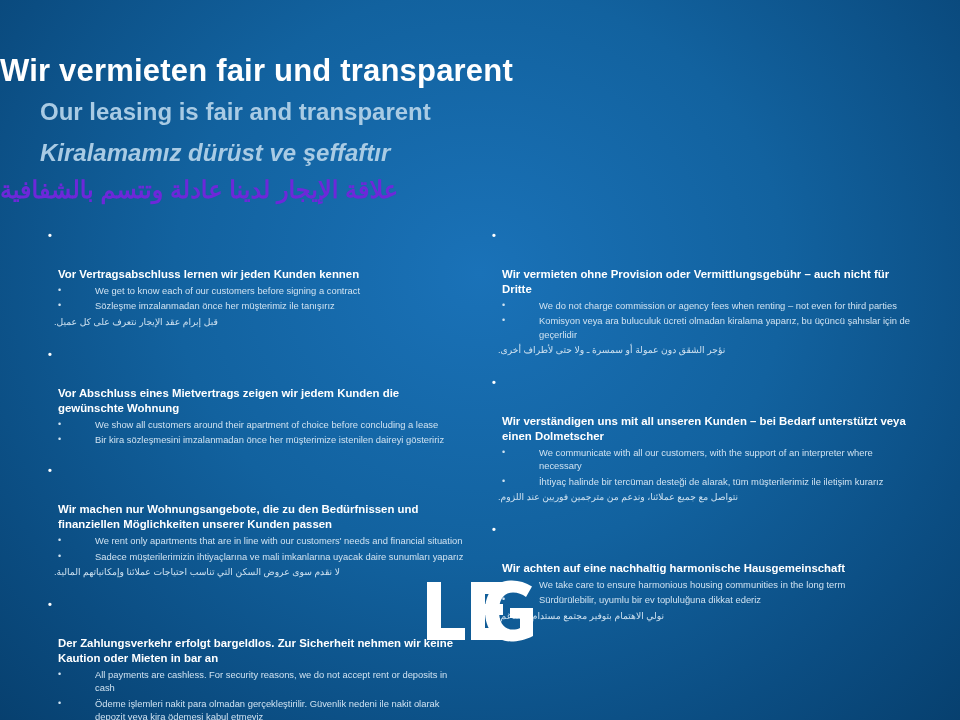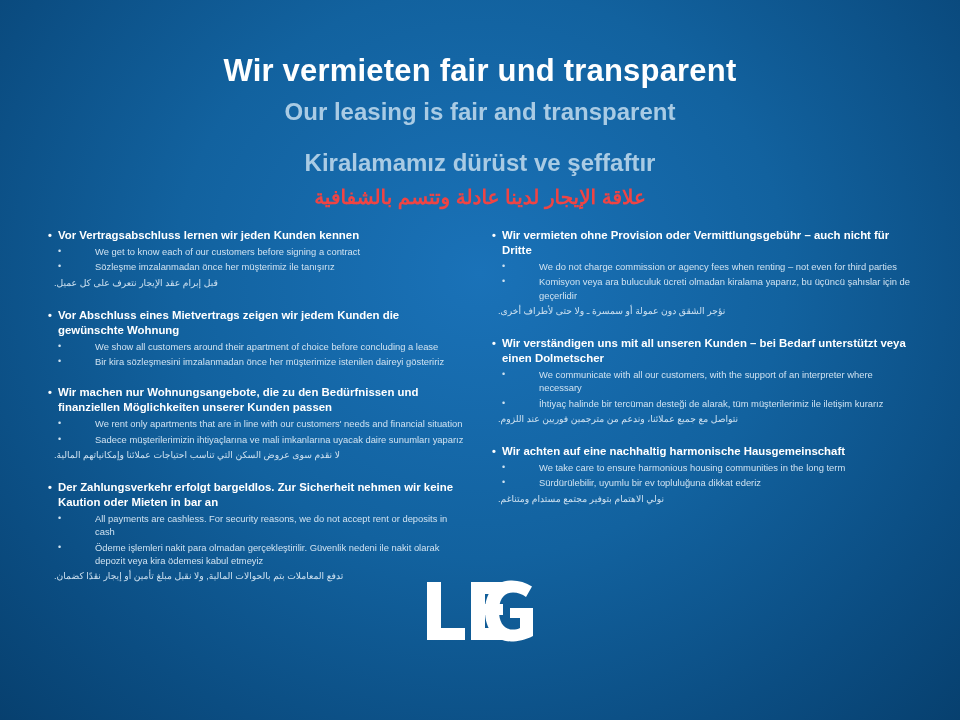--- a/index.html
+++ b/index.html
@@ -16,44 +16,46 @@
     overflow: hidden;
     position: relative;
   }
   .slide {
     position: relative;
     width: 960px;
     height: 720px;
     box-sizing: border-box;
   }
   .headings {
-    text-align: center;
+    text-align: left;
     padding-top: 52px;
   }
   .title-de {
     font-size: 31px;
     font-weight: bold;
     letter-spacing: 0.2px;
     color: #ffffff;
     line-height: 1.2;
   }
   .title-en, .title-tr {
     font-size: 24px;
     font-weight: bold;
     color: #a9cbe4;
     line-height: 1.3;
     margin-top: 7px;
+    padding-left: 40px;
   }
   .title-tr {
-    margin-top: 20px;
+    margin-top: 10px;
+    font-style: italic;
   }
   .title-ar {
-    font-size: 20px;
-    font-weight: bold;
-    color: #ef4444;
+    font-size: 24px;
+    font-weight: bold;
+    color: #6d28d9;
     direction: rtl;
     margin-top: 4px;
     line-height: 1.4;
   }
   .columns {
     position: absolute;
     top: 228px;
     left: 0;
     width: 960px;
     display: flex;
@@ -77,20 +79,21 @@
   }
   .bullet {
     width: 10px;
     flex: 0 0 10px;
     font-size: 11px;
     line-height: 1.32;
     color: #ffffff;
   }
   .b-de-text {
     flex: 1;
+    margin-top: 39px;
   }
   .sub {
     display: flex;
     align-items: flex-start;
     font-size: 9.4px;
     color: #cfe2f1;
     line-height: 1.42;
     margin-top: 2px;
     padding-left: 10px;
   }

